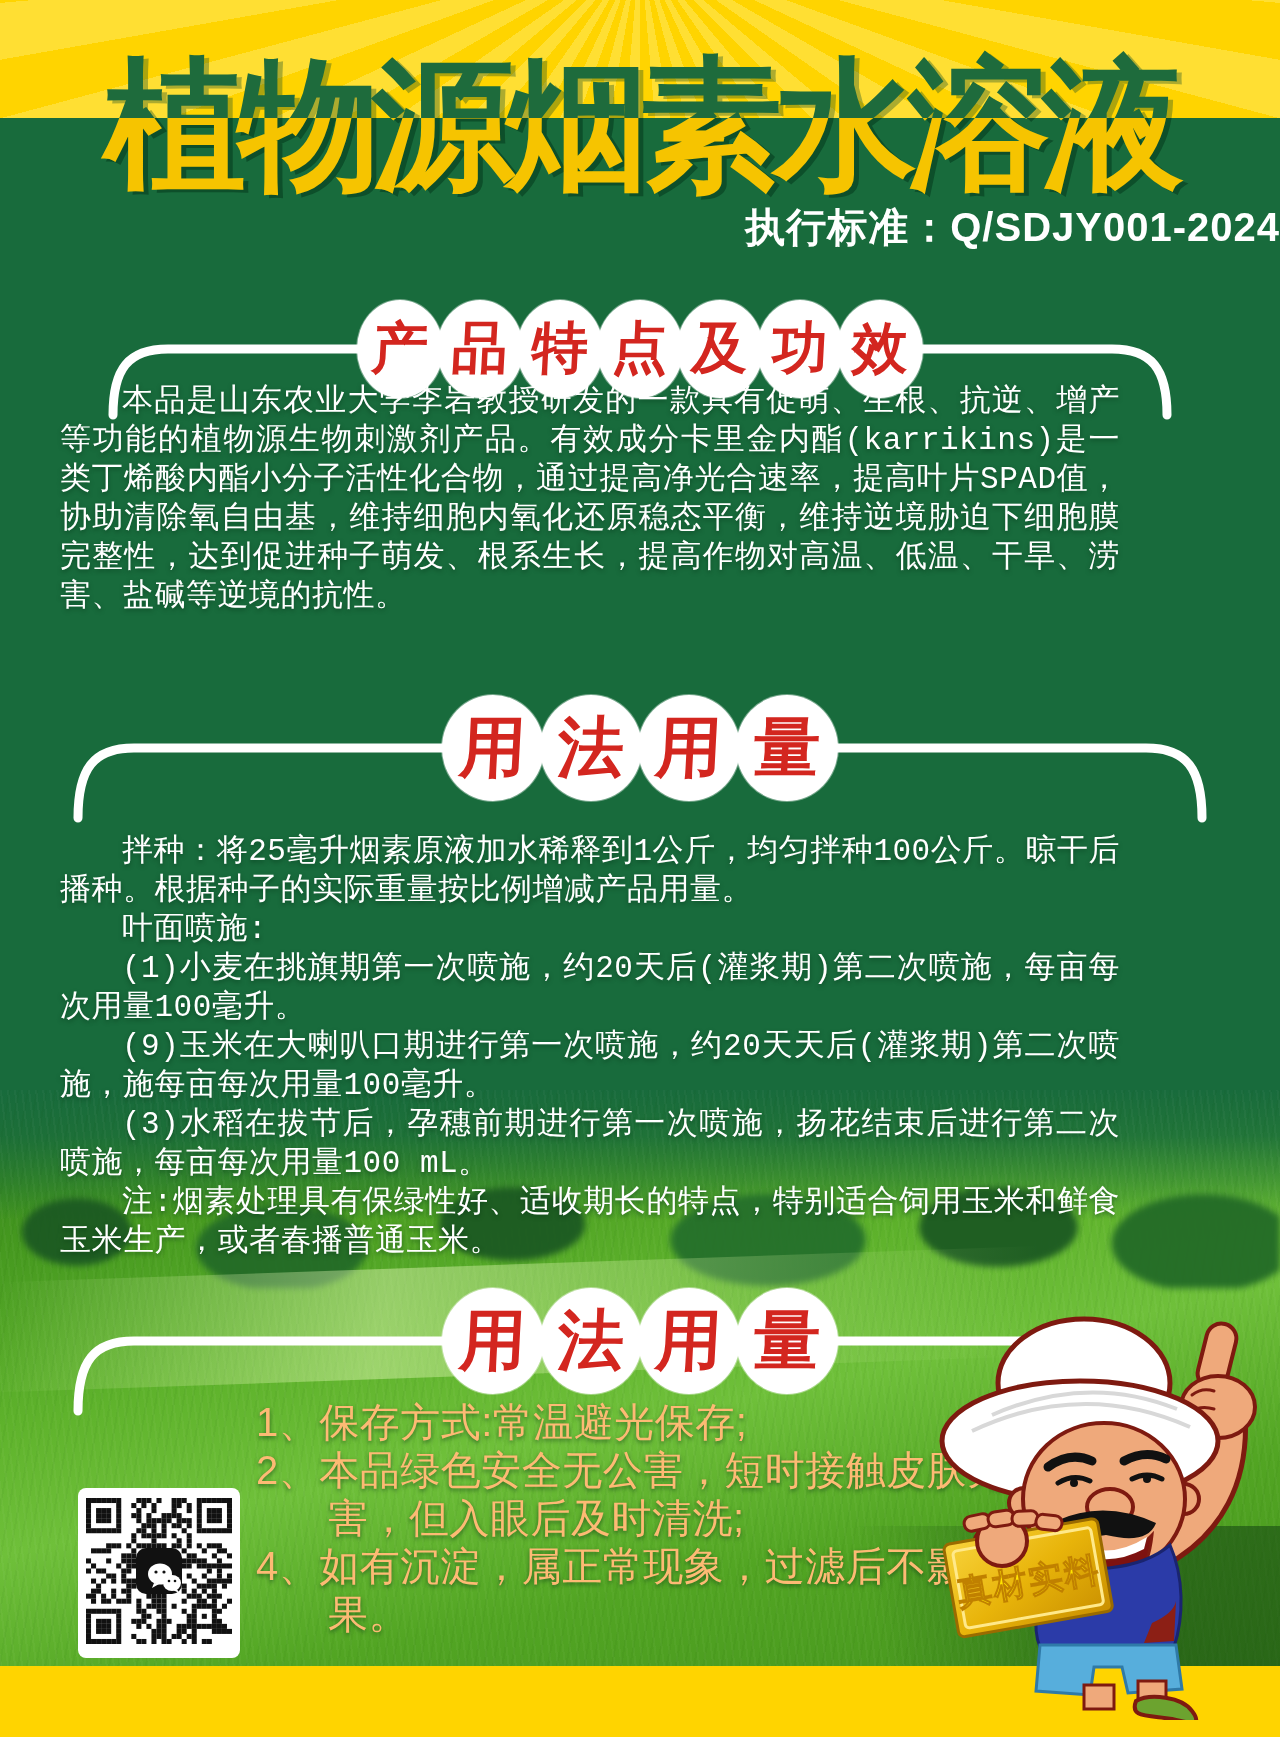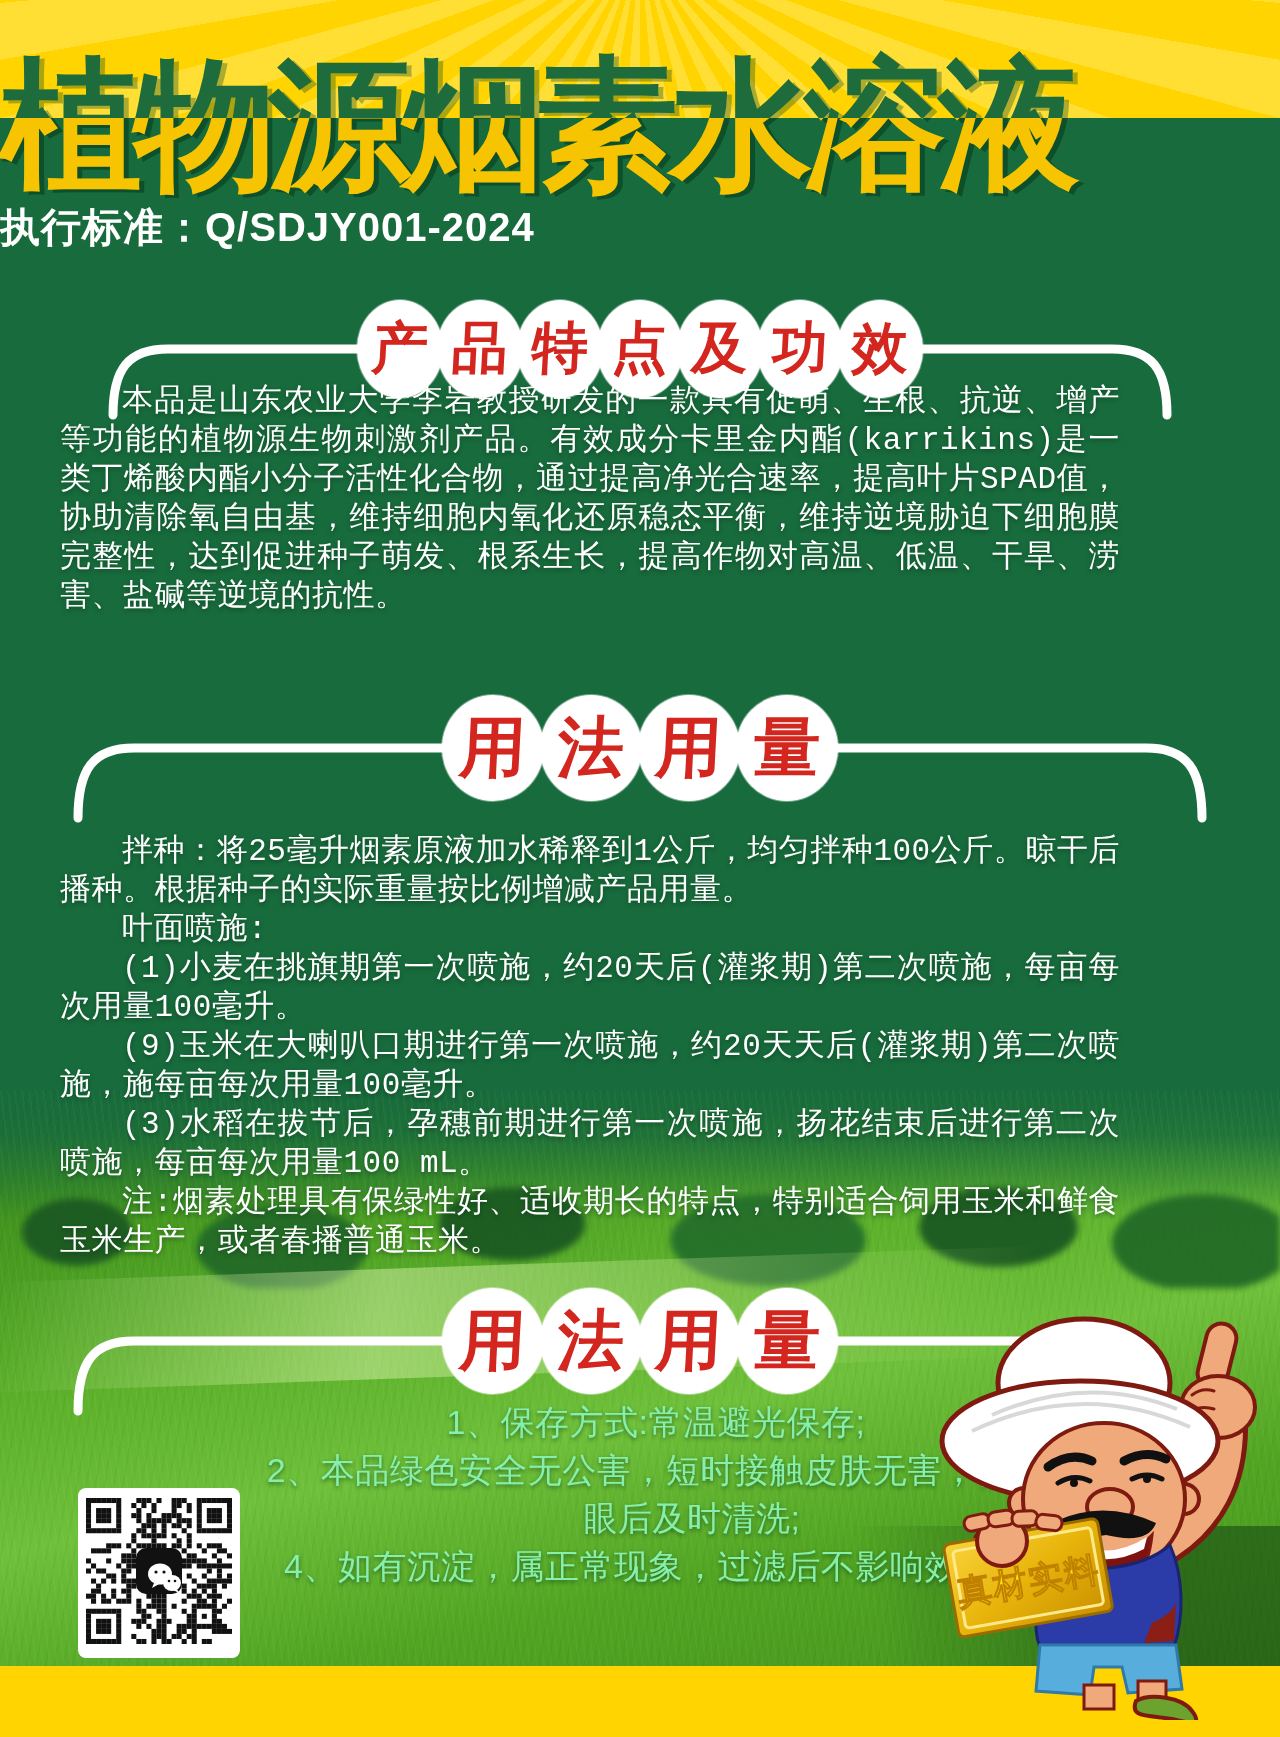--- a/index.html
+++ b/index.html
@@ -10,37 +10,37 @@
   }
   
   .banner{
     position:absolute;top:0;left:0;width:100%;height:118px;z-index:1;
     background:repeating-conic-gradient(from 245deg at 50% -45%,
       #FFD400 0deg 5deg,#FFDF33 5deg 10deg);
   }
   
   .title-wrap{position:absolute;top:36px;left:0;width:100%;height:178px;z-index:2;}
   .title-layer{
-    position:absolute;inset:0;text-align:left;
+    position:absolute;inset:0;text-align:center;
     font-size:142px;font-weight:900;line-height:178px;letter-spacing:-8px;
     white-space:nowrap;
   }
   .title-green{
     color:#1E6B3C;
     text-shadow:5px 3px 0 rgba(16,74,40,.35);
     clip-path:polygon(0 -60px,100% -60px,100% 82px,0 82px);
   }
   .title-yellow{
     color:#F6C400;
     text-shadow:5px 3px 0 #0D4F2A;
     clip-path:polygon(0 82px,100% 82px,100% 130%,0 130%);
   }
   .standard{
     position:absolute;top:200px;left:0;width:100%;z-index:2;
-    text-align:left;color:#fff;font-size:40px;font-weight:bold;letter-spacing:1px;
+    text-align:right;color:#fff;font-size:40px;font-weight:bold;letter-spacing:1px;
   }
   
   .sec-head{position:absolute;left:0;width:100%;height:150px;z-index:4;}
   .sec-head svg.head-line{position:absolute;left:0;width:100%;height:90px;}
   .bubbles{position:relative;display:flex;justify-content:center;z-index:1;}
   .bubble{
     background:#fff;border-radius:50%;display:flex;align-items:center;justify-content:center;
     box-shadow:0 0 0 1px rgba(255,255,255,.4);
   }
   .sec-head.seven .bubble{width:86px;height:98px;margin:0 -3px;}
@@ -55,23 +55,22 @@
   .sec-head.four  svg.head-line{top:39px;}
   
   .copy{
     position:absolute;left:60px;width:1060px;z-index:3;
     color:#fff;font-size:31px;line-height:39px;letter-spacing:.5px;
     text-align:justify;text-shadow:0 2px 4px rgba(0,45,20,.5);
   }
   .copy p{margin:0;text-indent:2em;font-family:Liberation Mono, monospace;}
   .notes{
     position:absolute;left:256px;width:800px;z-index:6;
-    color:#86efac;font-size:34px;line-height:48px;letter-spacing:.5px;
+    color:#fdba74;font-size:40px;line-height:48px;letter-spacing:.5px;
     text-shadow:0 2px 4px rgba(0,45,20,.55);
-    text-align:center;
   }
   .notes p{margin:0;padding-left:72px;text-indent:-72px;}
   
   .field{
     position:absolute;top:1090px;left:0;width:100%;height:576px;z-index:0;overflow:hidden;
     background:linear-gradient(168deg,#2F7D22 0%,#45981F 18%,#5FB32C 40%,#6FC03A 55%,#52A523 75%,#46951D 100%);
   }
   .field .grass-texture{
     position:absolute;inset:0;opacity:.25;
     background:repeating-linear-gradient(83deg,rgba(255,255,255,.12) 0 2px,transparent 2px 7px),

